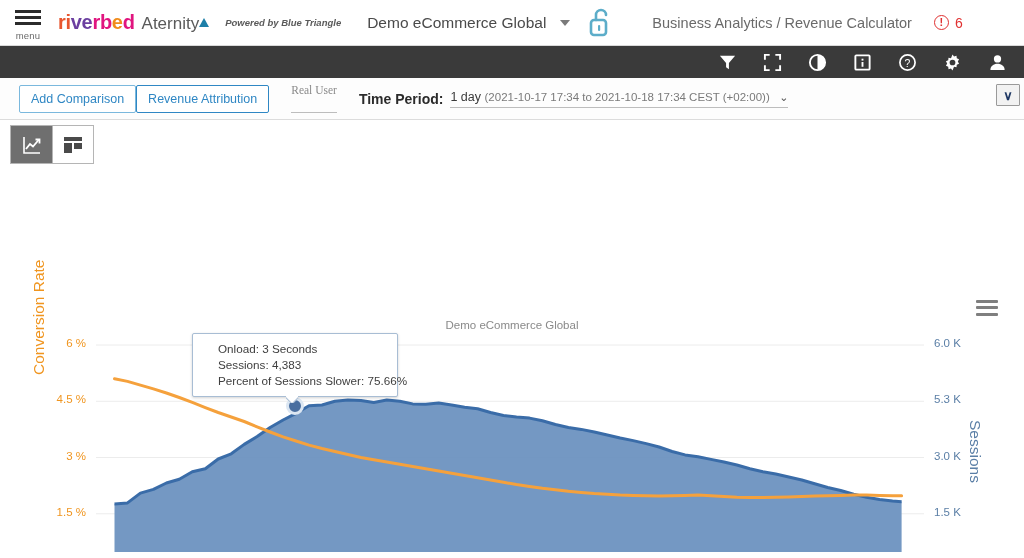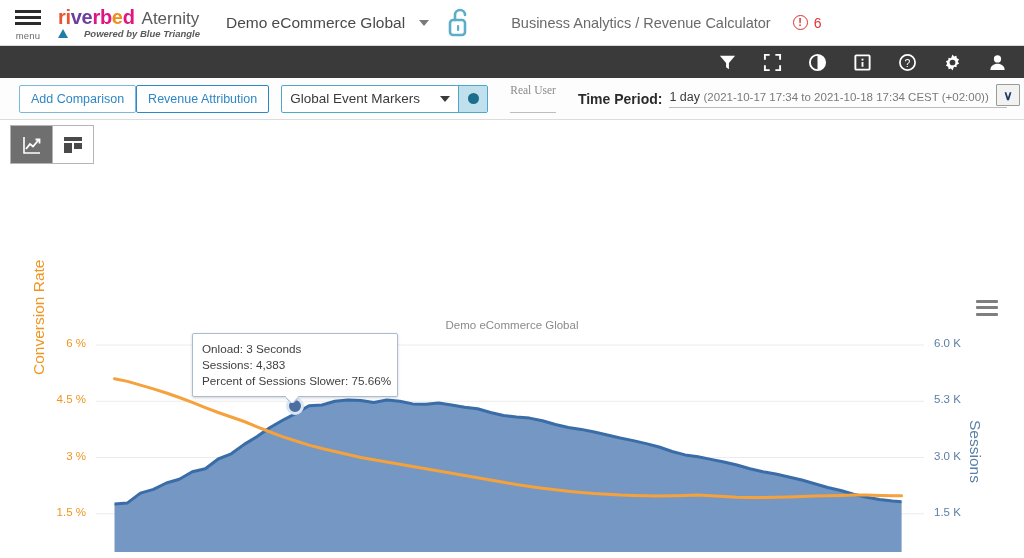--- a/index.html
+++ b/index.html
@@ -24,21 +24,21 @@
     align-items: center; justify-content: center;
     cursor: pointer; padding-top: 2px;
   }
   .burger { width: 26px; }
   .burger span {
     display: block; height: 3px; background: #2b2b2b;
     margin: 3px 0; border-radius: 0;
   }
   .menu-label { font-size: 9.5px; color: #6a6a6a; margin-top: 2px; letter-spacing: .2px; }
 
-  .brand { display: flex; flex-direction: column; justify-content: center; margin-left: 2px; }
+  .brand { display: flex; flex-direction: row; justify-content: center; margin-left: 2px; }
   .brand-line1 { display: flex; align-items: baseline; }
   .brand-logo { font-size: 20px; font-weight: bold; letter-spacing: -0.3px; }
   .brand-logo .c1 { color: #e8562f; }
   .brand-logo .c2 { color: #e8562f; }
   .brand-logo .c3 { color: #6b3fa0; }
   .brand-logo .c4 { color: #6b3fa0; }
   .brand-logo .c5 { color: #e0157f; }
   .brand-logo .c6 { color: #e0157f; }
   .brand-logo .c7 { color: #f08c1b; }
   .brand-logo .c8 { color: #e0157f; }
@@ -197,21 +197,21 @@
   }
   .ytick-r {
     position: absolute; left: 0; font-size: 11.5px; color: #5b7fa6;
     text-align: left; width: 50px;
   }
 
   
   .tooltip {
     position: absolute; left: 192px; top: 213px; width: 206px;
     background: #ffffff; border: 1px solid #a8bdd4;
-    border-radius: 2px; padding: 7px 9px 8px 9px;
+    border-radius: 2px; padding: 7px 9px 8px 25px;
     box-shadow: 0 1px 3px rgba(0,0,0,.18);
     z-index: 8;
   }
   .tooltip div { font-size: 11.7px; color: #3f3f3f; line-height: 1.35; white-space: nowrap; }
   .tt-arrow {
     position: absolute; left: 93px; bottom: -7px;
     width: 12px; height: 7px; overflow: hidden;
   }
   .tt-arrow:before {
     content: ""; position: absolute; left: 0; top: -6px;
@@ -313,29 +313,20 @@
       <circle cx="10" cy="6.2" r="3.8" fill="#ffffff"></circle>
       <path d="M2.5 18 c0-4.2 3.4-6.6 7.5-6.6 s7.5 2.4 7.5 6.6 Z" fill="#ffffff"></path>
     </svg>
   </div>
 </div>
 
 <div class="controls">
   <button class="btn-outline soft btn-gap">Add Comparison</button>
   <button class="btn-outline">Revenue Attribution</button>
 
-  <div class="marker-select">
-    <div class="marker-text">Global Event Markers</div>
-    <div class="marker-caret">
-        <i></i>
-      </div>
-    <div class="marker-pin">
-      <span class="pin-dot"></span>
-    </div>
-  </div>
 
   <div class="real-user">Real User</div>
   <div class="tp-label">Time Period:</div>
   <div class="tp-value">
     <span>1 day</span>
     <span class="tp-range">(2021-10-17 17:34 to 2021-10-18 17:34 CEST (+02:00))</span>
     <span class="tp-chev">⌄</span>
   </div>
 
   <div class="right-chev-box">

